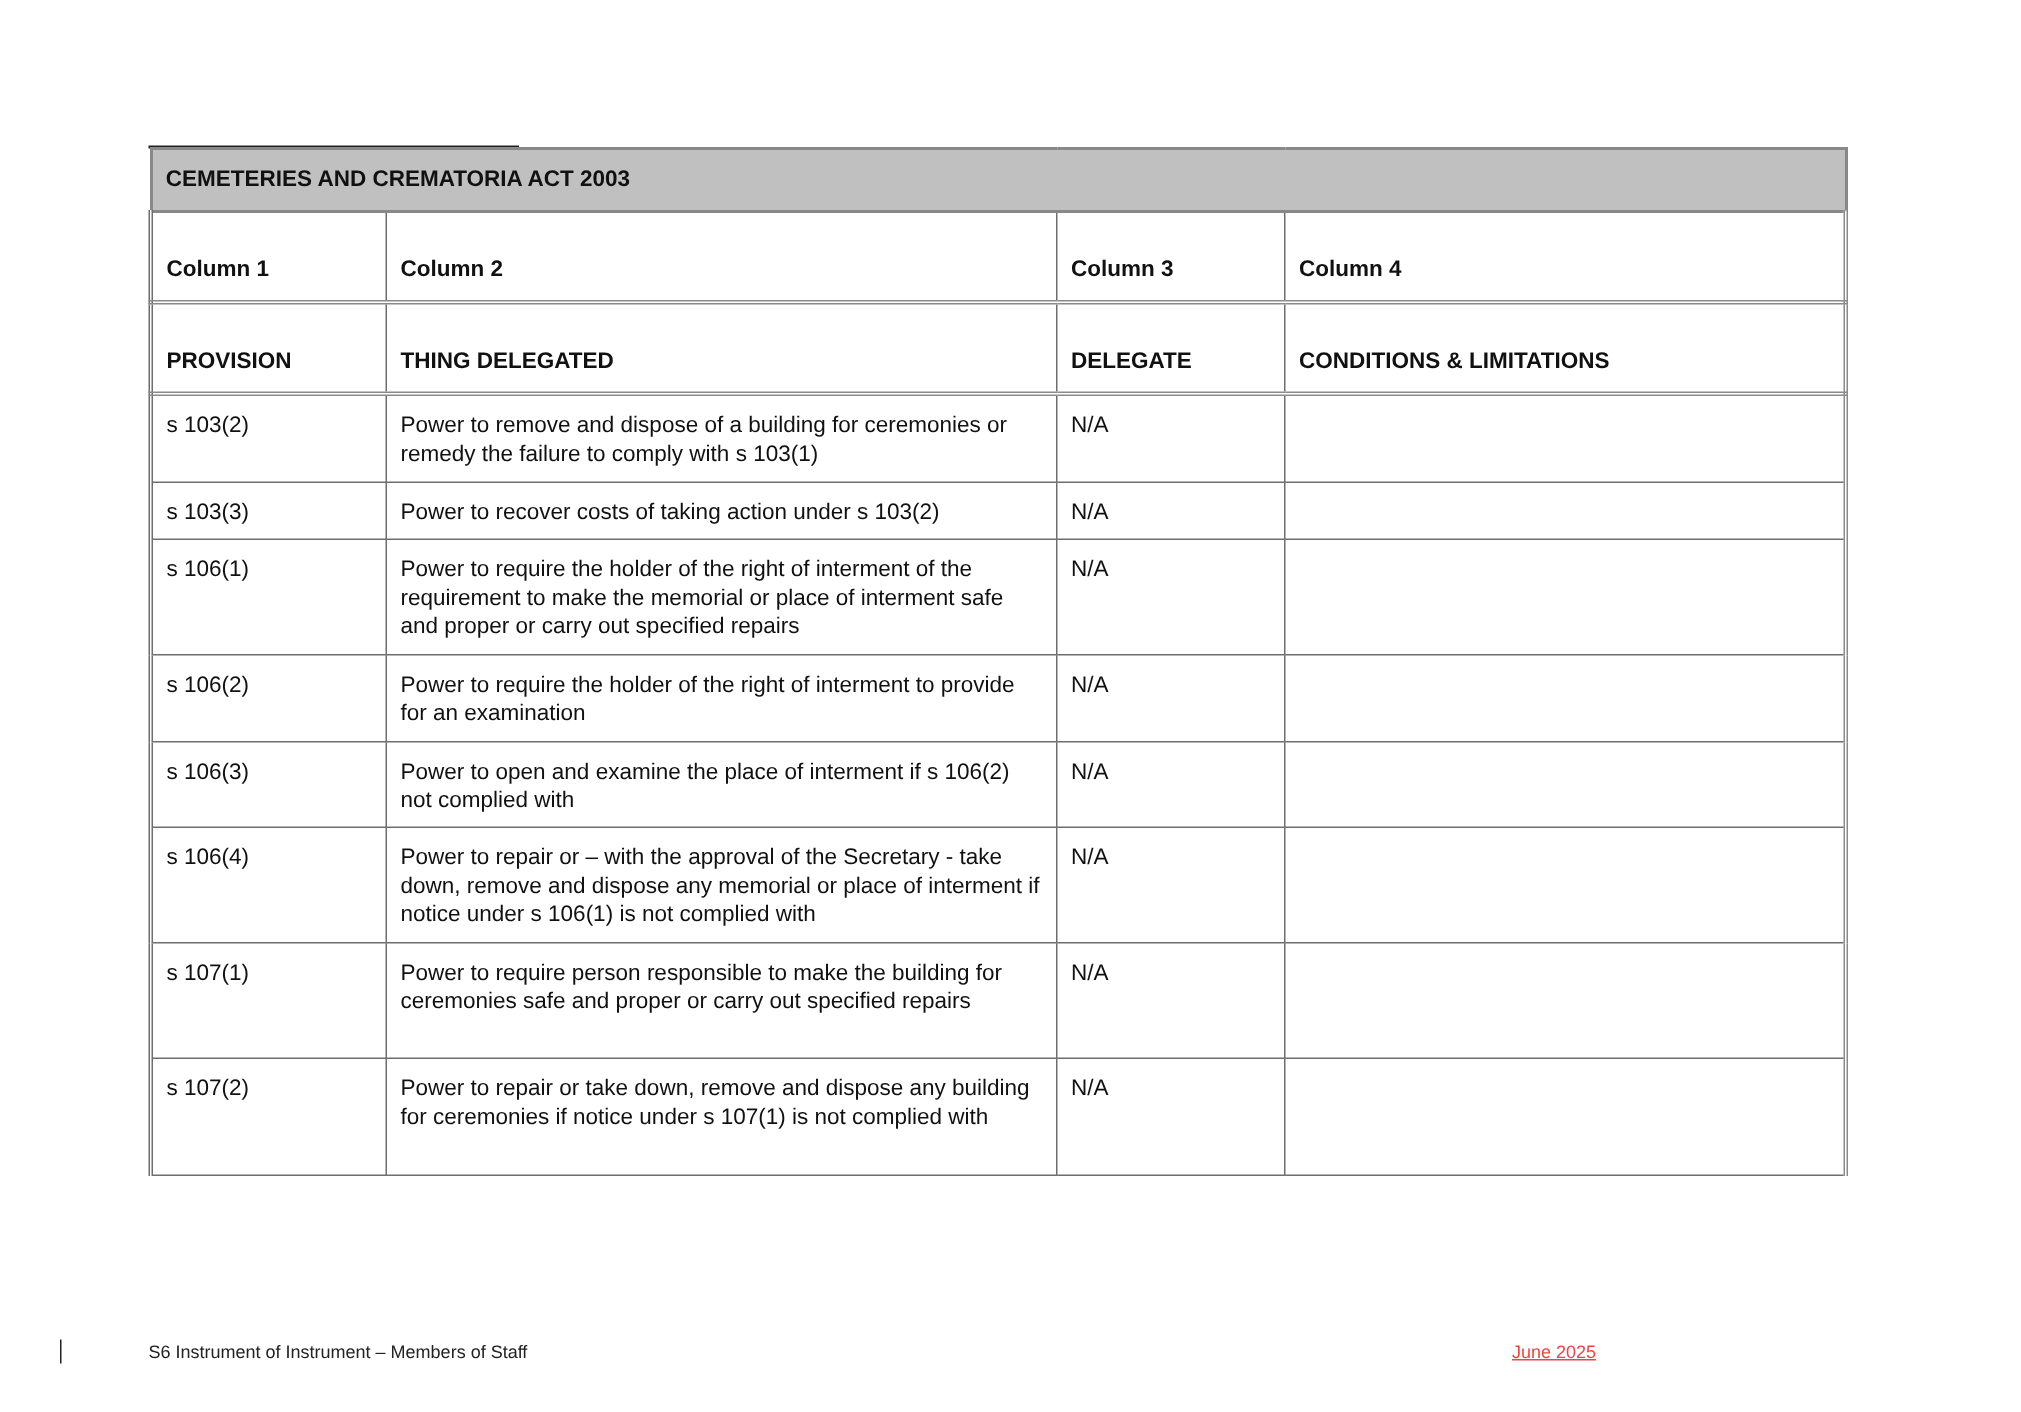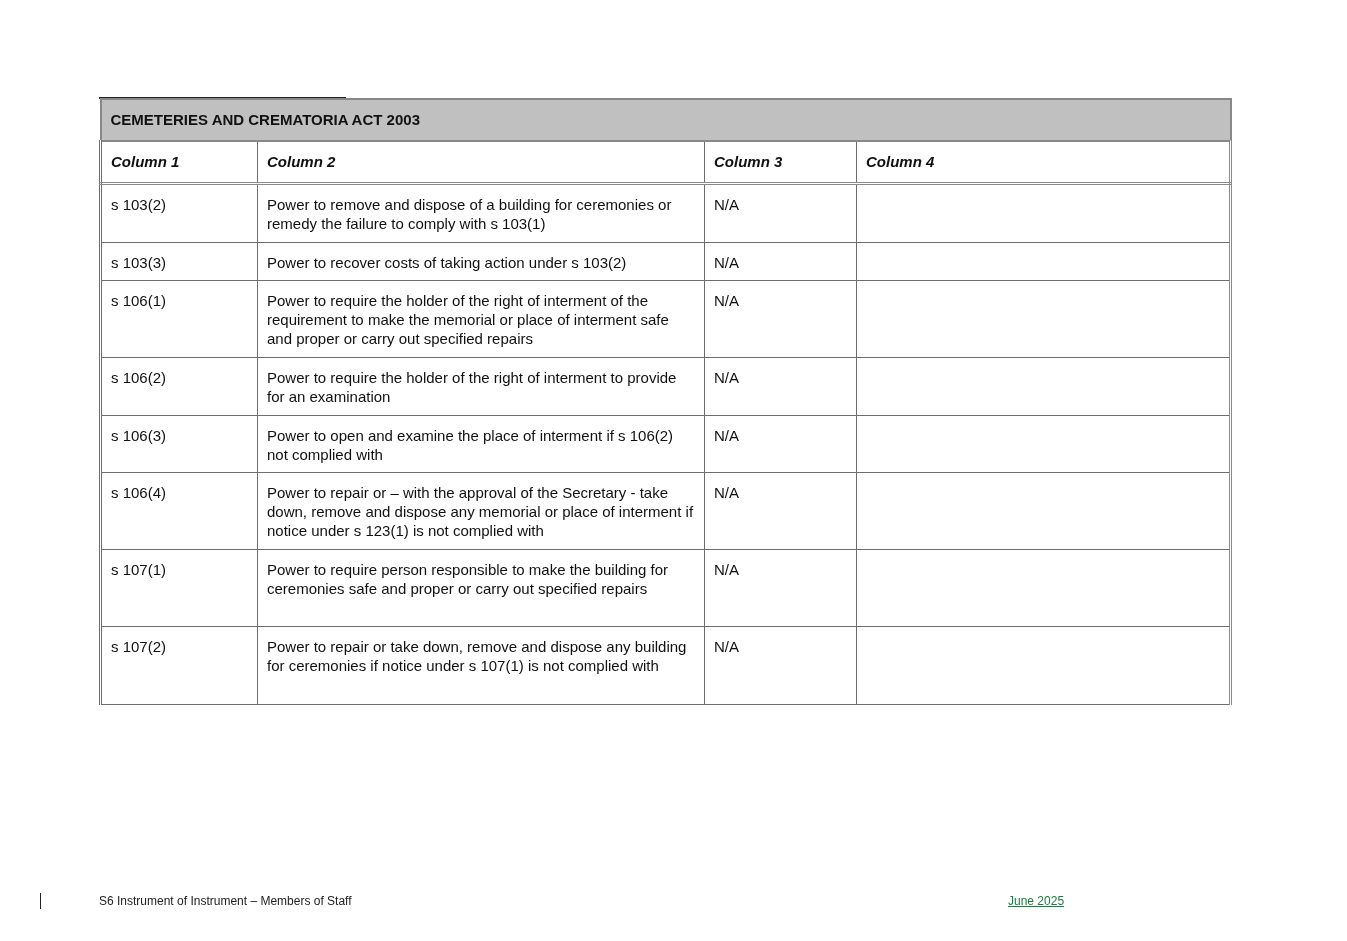--- a/index.html
+++ b/index.html
@@ -5,27 +5,27 @@
   html, body { margin:0; padding:0; background:#ffffff; }
   body { width:1347px; height:941px; position:relative; overflow:hidden;
          font-family:"Liberation Sans", sans-serif; color:#111; }
   .topline { position:absolute; left:99px; top:97px; width:247px; height:2px; background:#222; }
   table.deleg { position:absolute; left:99px; top:98px; width:1130px;
                 border-collapse:collapse; table-layout:fixed; font-size:15px; }
   table.deleg td { border:1px solid #6e6e6e; vertical-align:top; padding:10px 9px 8px 9px;
                    line-height:19px; }
   table.deleg tr.title td { background:#c0c0c0; font-weight:bold; height:22px;
                             border:2px solid #888; }
-  table.deleg tr.hdr td { font-weight:bold; height:22px; padding-top:10px;font-style:italic; }
+  table.deleg tr.hdr td { font-weight:bold; height:22px; padding-top:28px; }
   table.deleg tr.hdr td { border-bottom:3px double #8a8a8a; }
   table.deleg td:first-child { border-left:3px double #6e6e6e; }
   table.deleg td:last-child { border-right:3px double #8a8a8a; }
   .footer-bar { position:absolute; left:40px; top:893px; width:1px; height:16px; background:#222; }
   .footer-left { position:absolute; left:99px; top:894px; font-size:12px; color:#222; }
-  .footer-right { position:absolute; left:1008px; top:894px; font-size:12px; color:#15803d;
+  .footer-right { position:absolute; left:1008px; top:894px; font-size:12px; color:#ef4444;
                   text-decoration:underline; cursor:pointer; }
 </style>
 </head>
 <body>
 
 <div class="topline"></div>
 
 <table class="deleg">
   <colgroup>
     <col style="width:157px">
@@ -35,20 +35,26 @@
   </colgroup>
   <tbody>
     <tr class="title">
       <td colspan="4">CEMETERIES AND CREMATORIA ACT 2003</td>
     </tr>
     <tr class="hdr">
       <td>Column 1</td>
       <td>Column 2</td>
       <td>Column 3</td>
       <td>Column 4</td>
+    </tr>
+    <tr class="hdr">
+      <td>PROVISION</td>
+      <td>THING DELEGATED</td>
+      <td>DELEGATE</td>
+      <td>CONDITIONS &amp; LIMITATIONS</td>
     </tr>
     <tr style="height:59px">
       <td>s 103(2)</td>
       <td>Power to remove and dispose of a building for ceremonies or remedy the failure to comply with s 103(1)</td>
       <td>N/A</td>
       <td></td>
     </tr>
     <tr style="height:24px">
       <td>s 103(3)</td>
       <td>Power to recover costs of taking action under s 103(2)</td>
@@ -68,21 +74,21 @@
       <td></td>
     </tr>
     <tr style="height:46px">
       <td>s 106(3)</td>
       <td>Power to open and examine the place of interment if s 106(2) not complied with</td>
       <td>N/A</td>
       <td></td>
     </tr>
     <tr style="height:77px">
       <td>s 106(4)</td>
-      <td>Power to repair or – with the approval of the Secretary - take down, remove and dispose any memorial or place of interment if notice under s 123(1) is not complied with</td>
+      <td>Power to repair or – with the approval of the Secretary - take down, remove and dispose any memorial or place of interment if notice under s 106(1) is not complied with</td>
       <td>N/A</td>
       <td></td>
     </tr>
     <tr style="height:77px">
       <td>s 107(1)</td>
       <td>Power to require person responsible to make the building for ceremonies safe and proper or carry out specified repairs</td>
       <td>N/A</td>
       <td></td>
     </tr>
     <tr style="height:78px">

